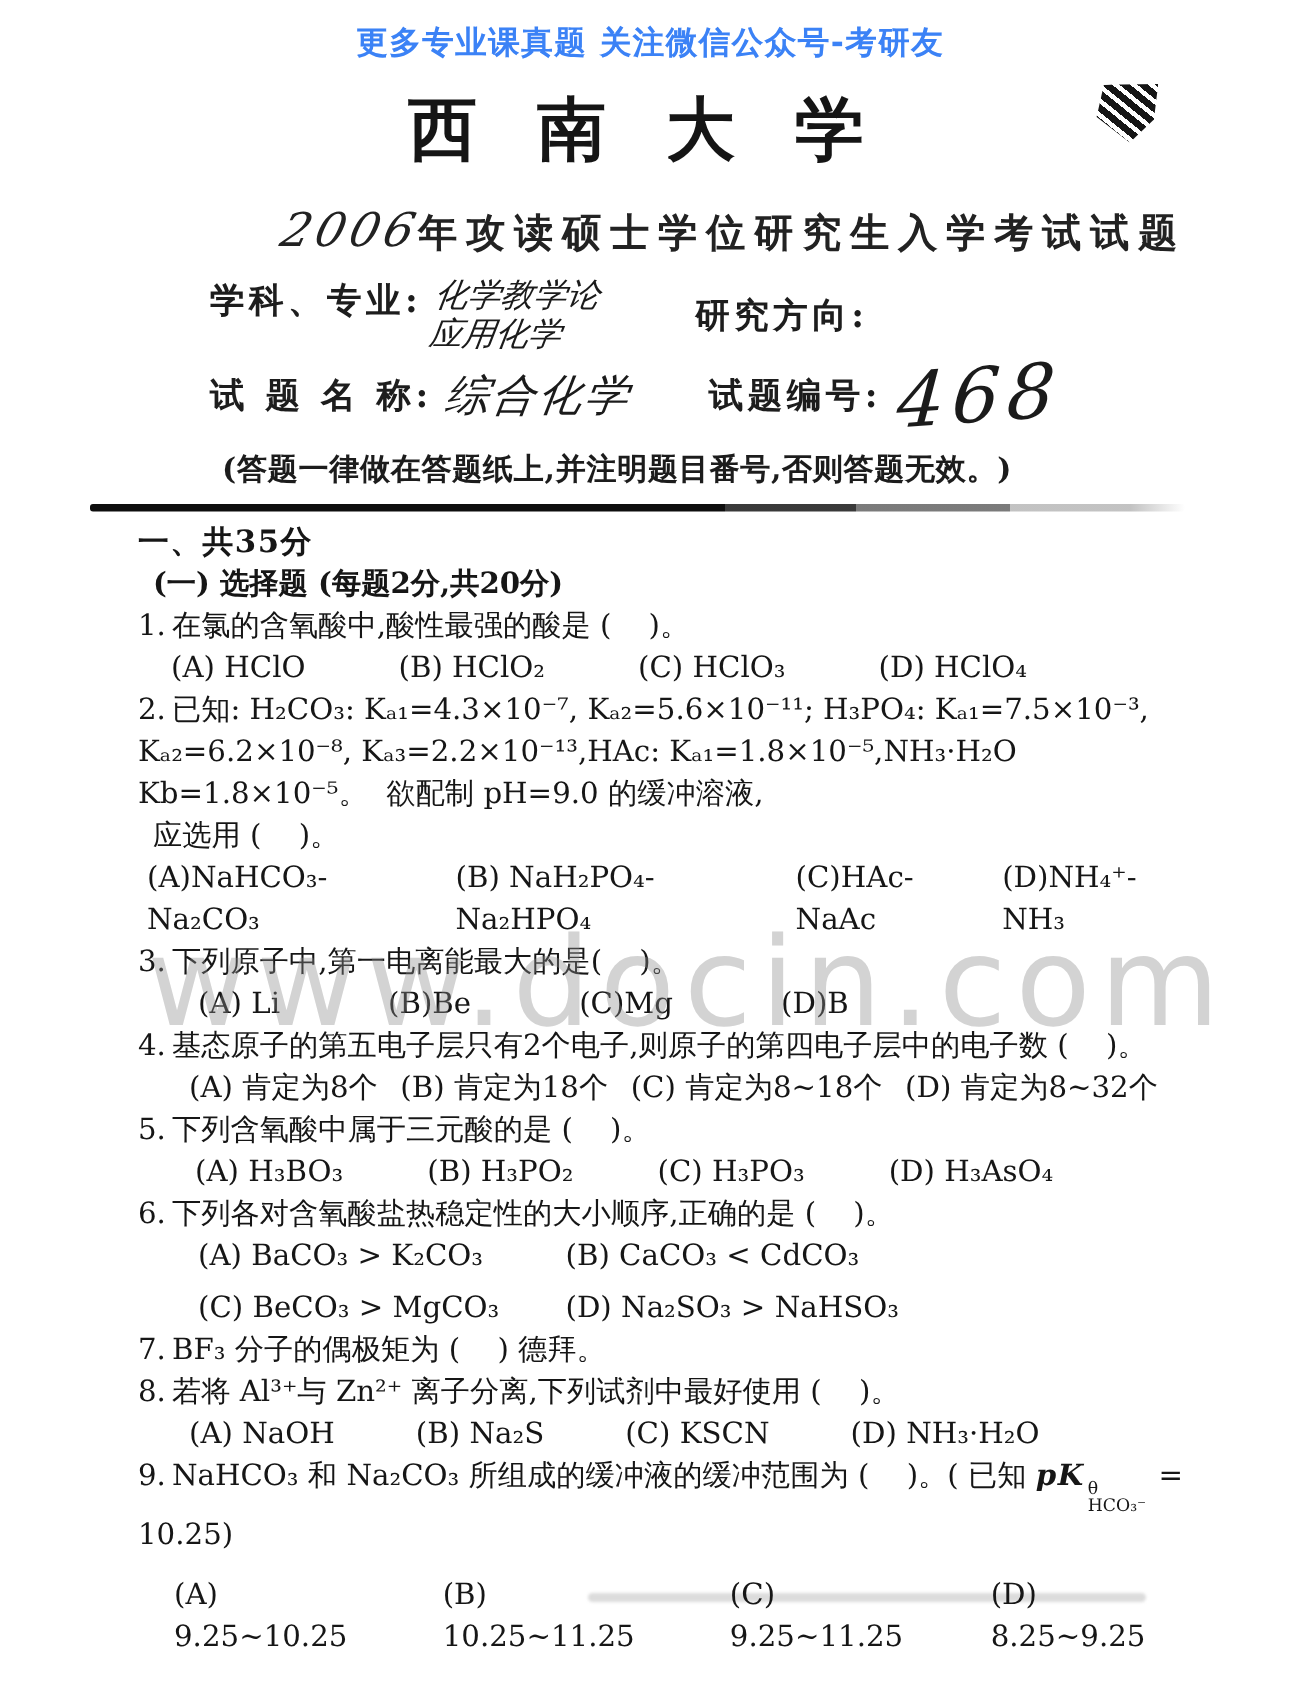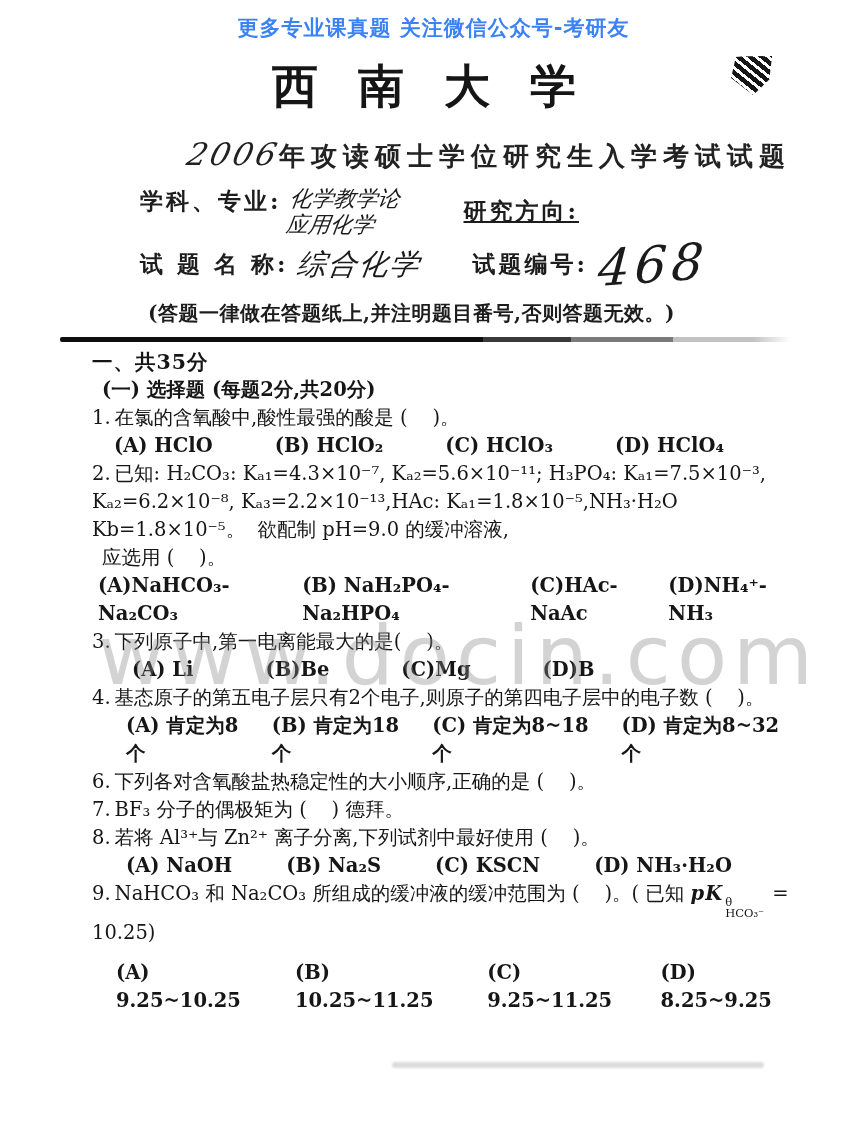--- a/index.html
+++ b/index.html
@@ -40,21 +40,21 @@
   .year{font-size:31px;letter-spacing:3px;transform:skewX(-14deg);font-weight:500;}
 
   .meta{margin-left:140px;}
   .meta-row{display:flex;align-items:flex-start;}
   .row1{margin-top:12px;}
   .row2{margin-top:0;align-items:center;}
   .mlabel{
     font-size:23px;font-weight:bold;letter-spacing:3px;color:#1d1d1d;white-space:nowrap;
   }
   .subject-hand{margin-left:6px;font-size:22px;line-height:26px;font-weight:500;}
-  .direction{margin-left:66px;padding-top:10px;text-decoration:underline;}
+  .direction{margin-left:66px;padding-top:10px;}
   .name-hand{margin-left:8px;font-size:29px;font-weight:500;letter-spacing:2px;}
   .no-label{margin-left:52px;}
   .no-hand{
     margin-left:10px;font-size:50px;line-height:54px;font-weight:400;
     letter-spacing:5px;transform:rotate(-4deg) skewX(-8deg);
   }
   .notice{
     margin:8px 0 0 148px;font-size:20px;font-weight:bold;letter-spacing:0.5px;color:#1c1c1c;
   }
 
@@ -67,21 +67,21 @@
   
   .content{
     padding:6px 70px 0 92px;position:relative;z-index:1;
     font-size:19.5px;line-height:28px;color:#161616;
   }
   .sec{font-weight:bold;font-size:20.5px;letter-spacing:1px;}
   .subsec{font-weight:bold;margin-left:10px;}
   .q{margin:0;}
   .qtext,.opt{white-space:pre-wrap;}
   .qnum{margin-right:4px;}
-  .optrow{display:flex;align-items:center;font-weight:bold;}
+  .optrow{display:flex;align-items:center;}
   .q1o{padding-left:22px;gap:62px;}
   .q2o{padding-left:6px;gap:8px;}
   .q3o{padding-left:40px;gap:72px;}
   .q4o{padding-left:34px;gap:15px;}
   .q5o{padding-left:38px;gap:56px;}
   .q6o{display:grid;grid-template-columns:245px auto;row-gap:7px;padding-left:40px;}
   .q7o{padding-left:30px;gap:72px;}
   .q8o{padding-left:34px;gap:54px;}
   .q9o{padding-left:24px;gap:26px;margin-top:12px;}
 
@@ -175,23 +175,38 @@
     <div class="q">
       <div class="qtext"><span class="qnum">4.</span><span>基态原子的第五电子层只有2个电子,则原子的第四电子层中的电子数 (    )。</span></div>
       <div class="optrow q4o">
         <span class="opt">(A) 肯定为8个</span>
         <span class="opt">(B) 肯定为18个</span>
         <span class="opt">(C) 肯定为8~18个</span>
         <span class="opt">(D) 肯定为8~32个</span>
       </div>
     </div>
 
+    <div class="q">
+      <div class="qtext"><span class="qnum">5.</span><span>下列含氧酸中属于三元酸的是 (    )。</span></div>
+      <div class="optrow q5o">
+        <span class="opt">(A) H₃BO₃</span>
+        <span class="opt">(B) H₃PO₂</span>
+        <span class="opt">(C) H₃PO₃</span>
+        <span class="opt">(D) H₃AsO₄</span>
+      </div>
+    </div>
 
     <div class="q">
       <div class="qtext"><span class="qnum">6.</span><span>下列各对含氧酸盐热稳定性的大小顺序,正确的是 (    )。</span></div>
+      <div class="optrow q6o">
+        <span class="opt">(A) BaCO₃ &gt; K₂CO₃</span>
+        <span class="opt">(B) CaCO₃ &lt; CdCO₃</span>
+        <span class="opt">(C) BeCO₃ &gt; MgCO₃</span>
+        <span class="opt">(D) Na₂SO₃ &gt; NaHSO₃</span>
+      </div>
     </div>
 
     <div class="q">
       <div class="qtext"><span class="qnum">7.</span><span>BF₃ 分子的偶极矩为 (    ) 德拜。</span></div>
     </div>
 
     <div class="q">
       <div class="qtext"><span class="qnum">8.</span><span>若将 Al³⁺与 Zn²⁺ 离子分离,下列试剂中最好使用 (    )。</span></div>
       <div class="optrow q8o">
         <span class="opt">(A) NaOH</span>

